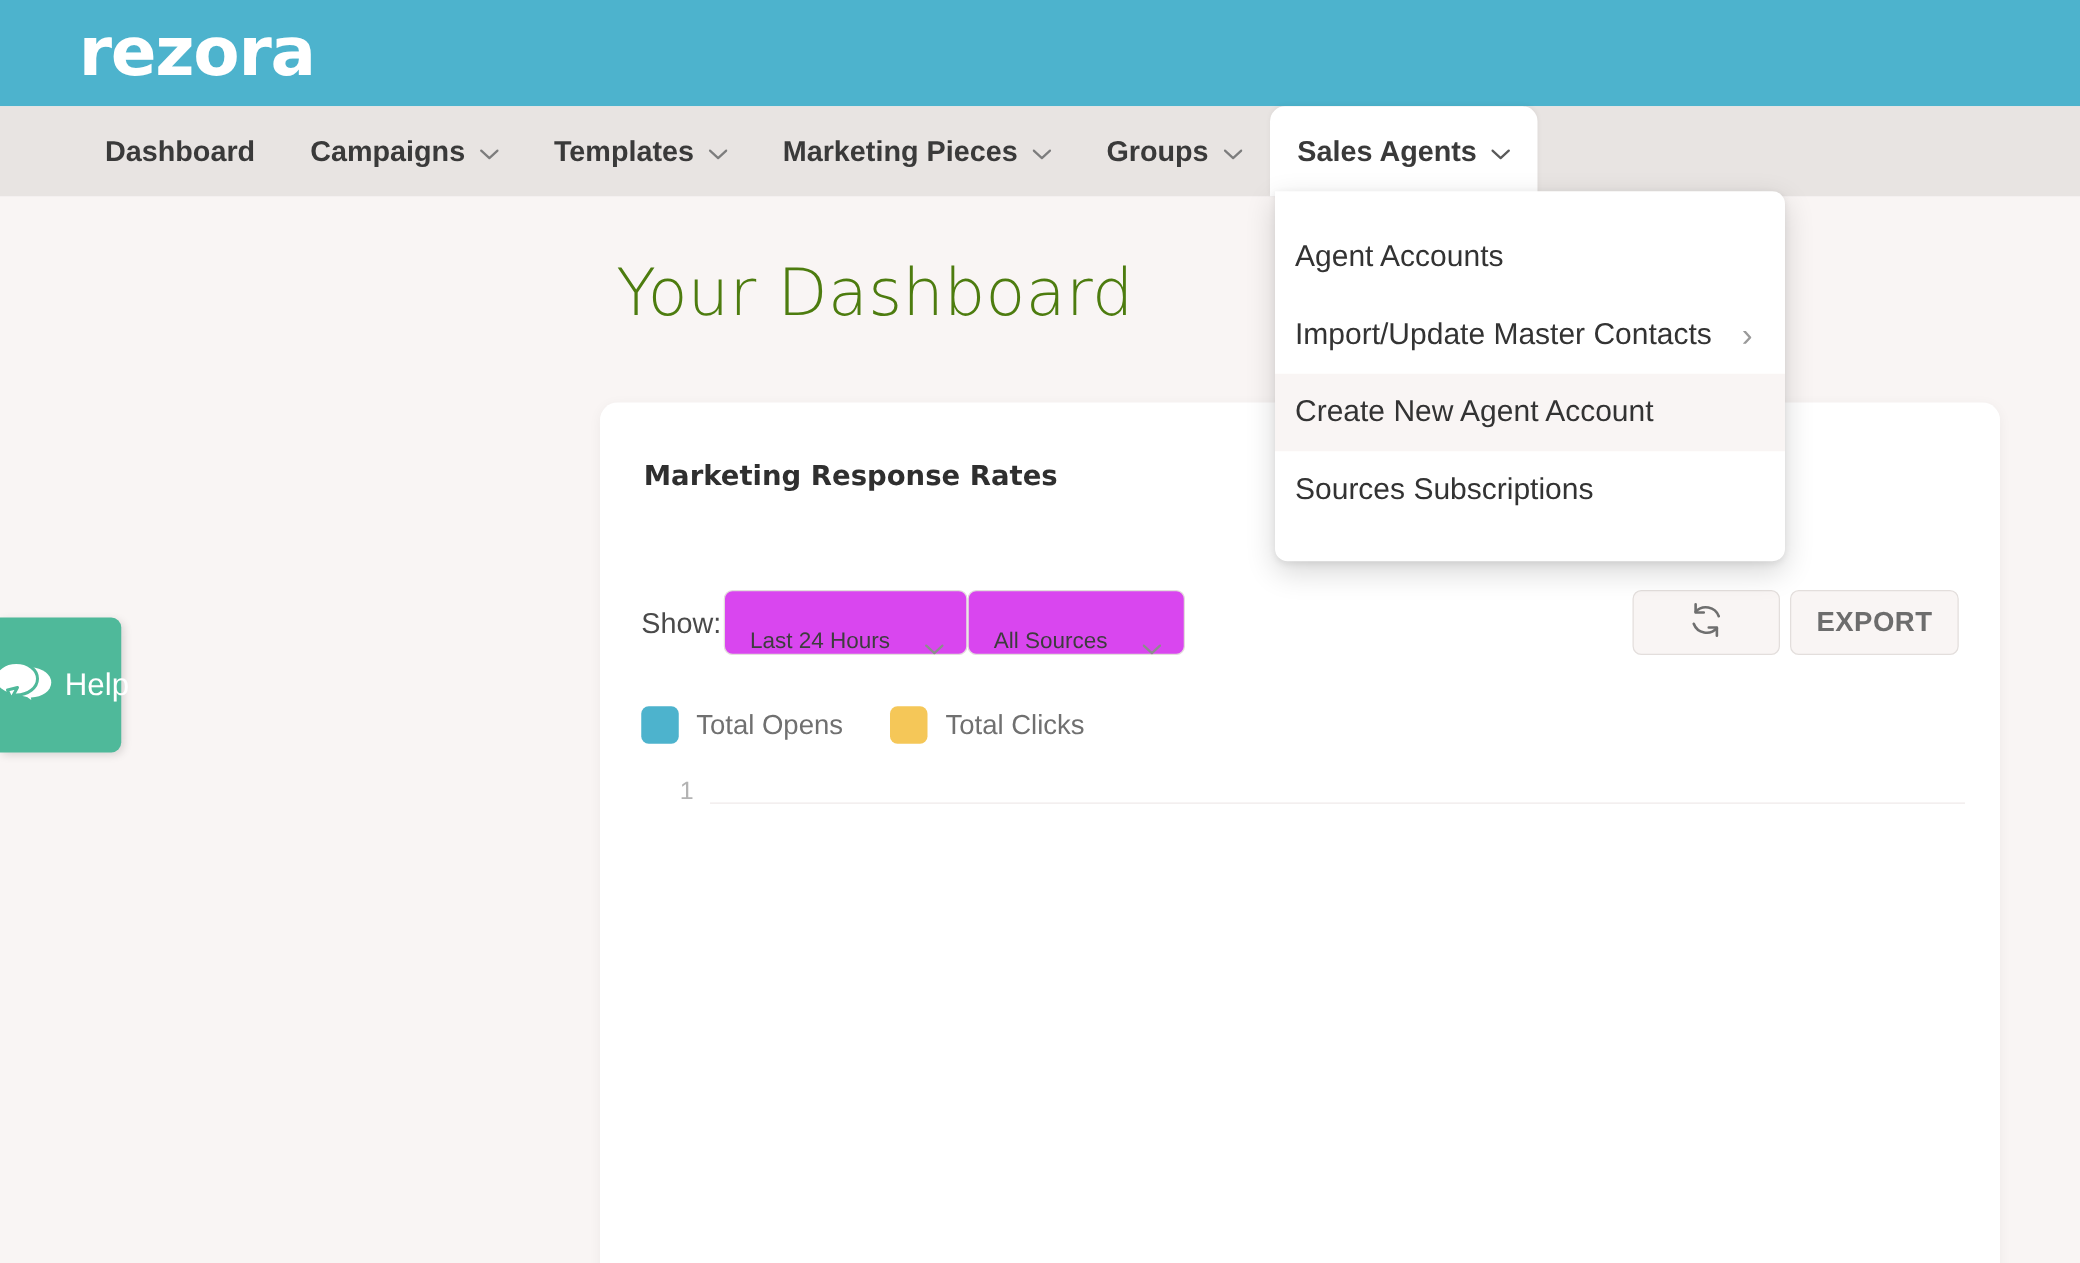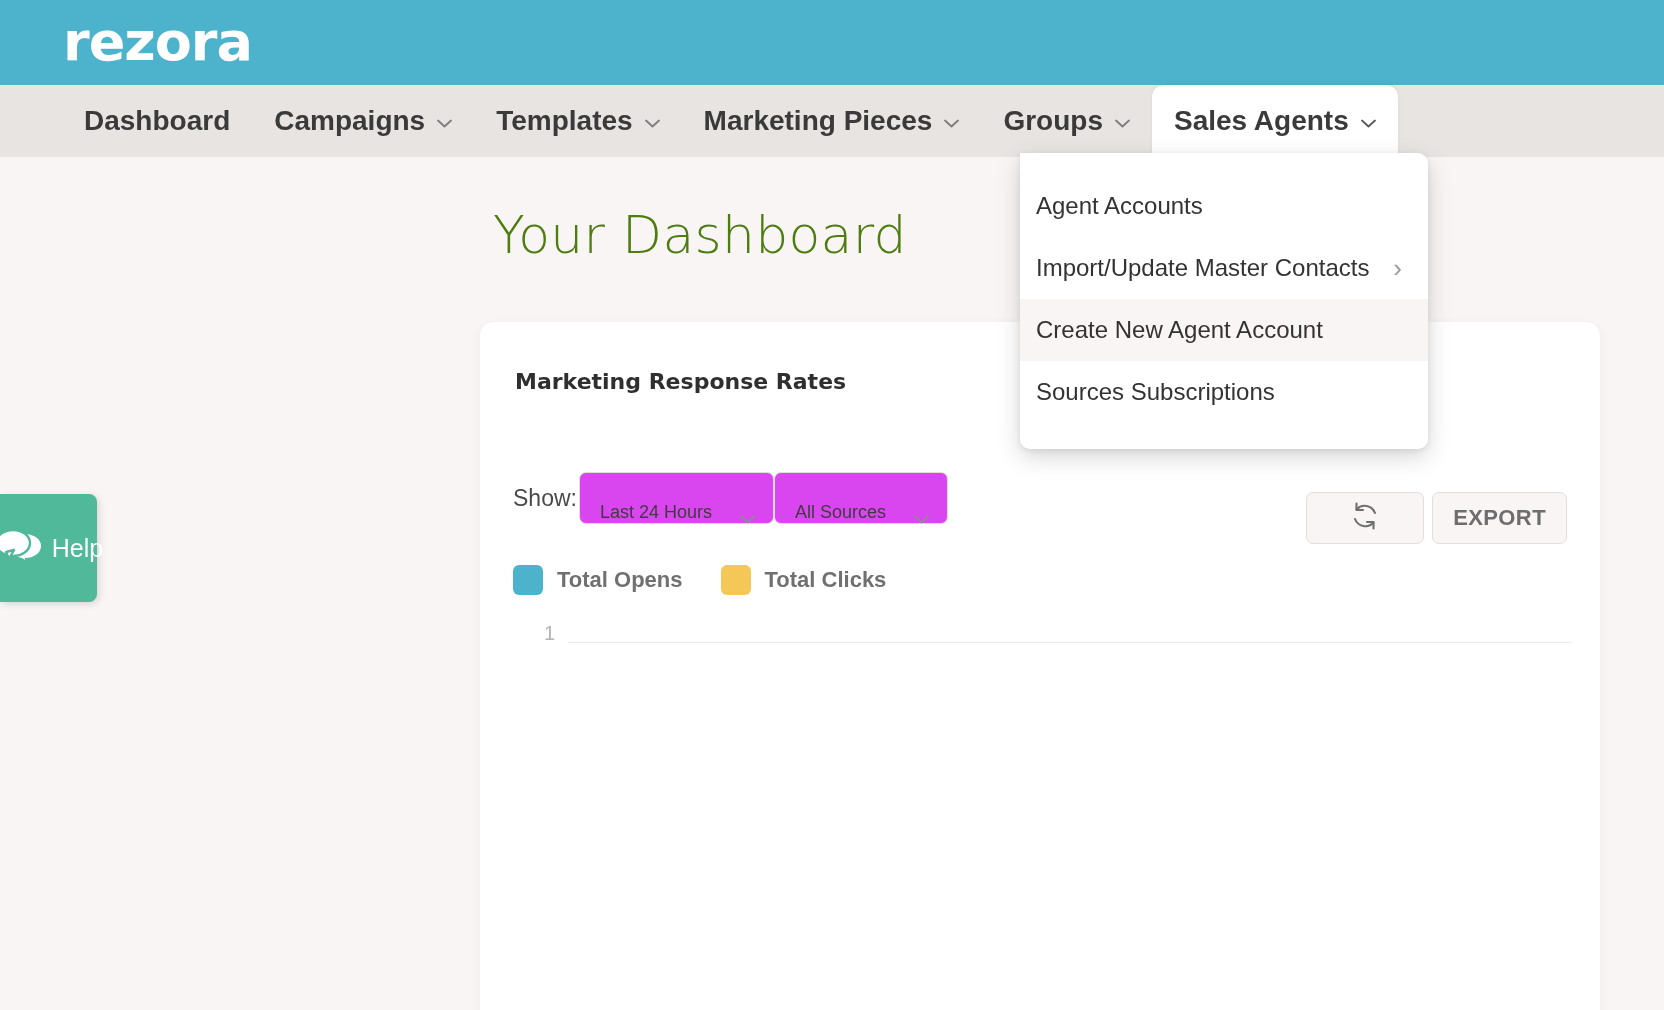--- a/index.html
+++ b/index.html
@@ -29,21 +29,21 @@
     background:#e8e4e2;
   }
   .navitems{
     position:absolute; left:0; top:0; height:72px;
     display:flex; align-items:stretch;
     padding-left:62px;
   }
   .navitem{
     display:flex; align-items:center; gap:12px;
     padding:0 22px; height:72px;
-    font-size:28px; font-weight:700; color:#3a3a3a;
+    font-size:23px; font-weight:700; color:#3a3a3a;
     cursor:pointer; white-space:nowrap;
   }
   .navitem.active{
     background:#ffffff;
     border-radius:12px 12px 0 0;
     box-shadow:0 -1px 4px rgba(0,0,0,0.05);
   }
   .chev{
     width:15px; height:9px; display:inline-block; position:relative; top:2px;
   }
@@ -105,42 +105,42 @@
     border-radius:7px;
     display:flex; align-items:flex-end; justify-content:space-between;
     padding:0 18px 0 20px;
     font-size:18px; color:#3d3d3d; cursor:pointer;
     gap:28px;
   }
   .select .chev{ top:1px; }
 
   .right-btns{
     position:absolute; right:33px; top:150px;
-    display:flex; align-items:flex-end; gap:8px;margin-top:20px;
+    display:flex; align-items:flex-end; gap:8px;
   }
   .iconbtn{
     width:118px; height:52px;
     background:#f9f5f4; border:1px solid #e3dedc; border-radius:7px;
     display:flex; align-items:center; justify-content:center;
     cursor:pointer;
   }
   .exportbtn{
     height:52px; padding:0 20px;
     background:#f9f5f4; border:1px solid #e3dedc; border-radius:7px;
     display:flex; align-items:center; justify-content:center;
     font-size:22px; font-weight:700; color:#6d6d6d; letter-spacing:0.4px;
     cursor:pointer;
   }
 
   
   .legend{
     position:absolute; left:33px; top:243px;
     display:flex; align-items:center; gap:38px;
   }
-  .legend-item{ display:flex; align-items:center; gap:14px;font-weight:bold; }
+  .legend-item{ display:flex; align-items:center; gap:14px; }
   .swatch{ width:30px; height:30px; border-radius:6px; }
   .legend-label{ font-size:22px; color:#707070; }
 
   
   .plot{
     position:absolute; left:0px; top:300px; right:0; bottom:0;
   }
   .ytick{
     position:absolute; left:45px; top:0px;
     font-size:20px; color:#b3b3b3; text-align:right; width:30px;

